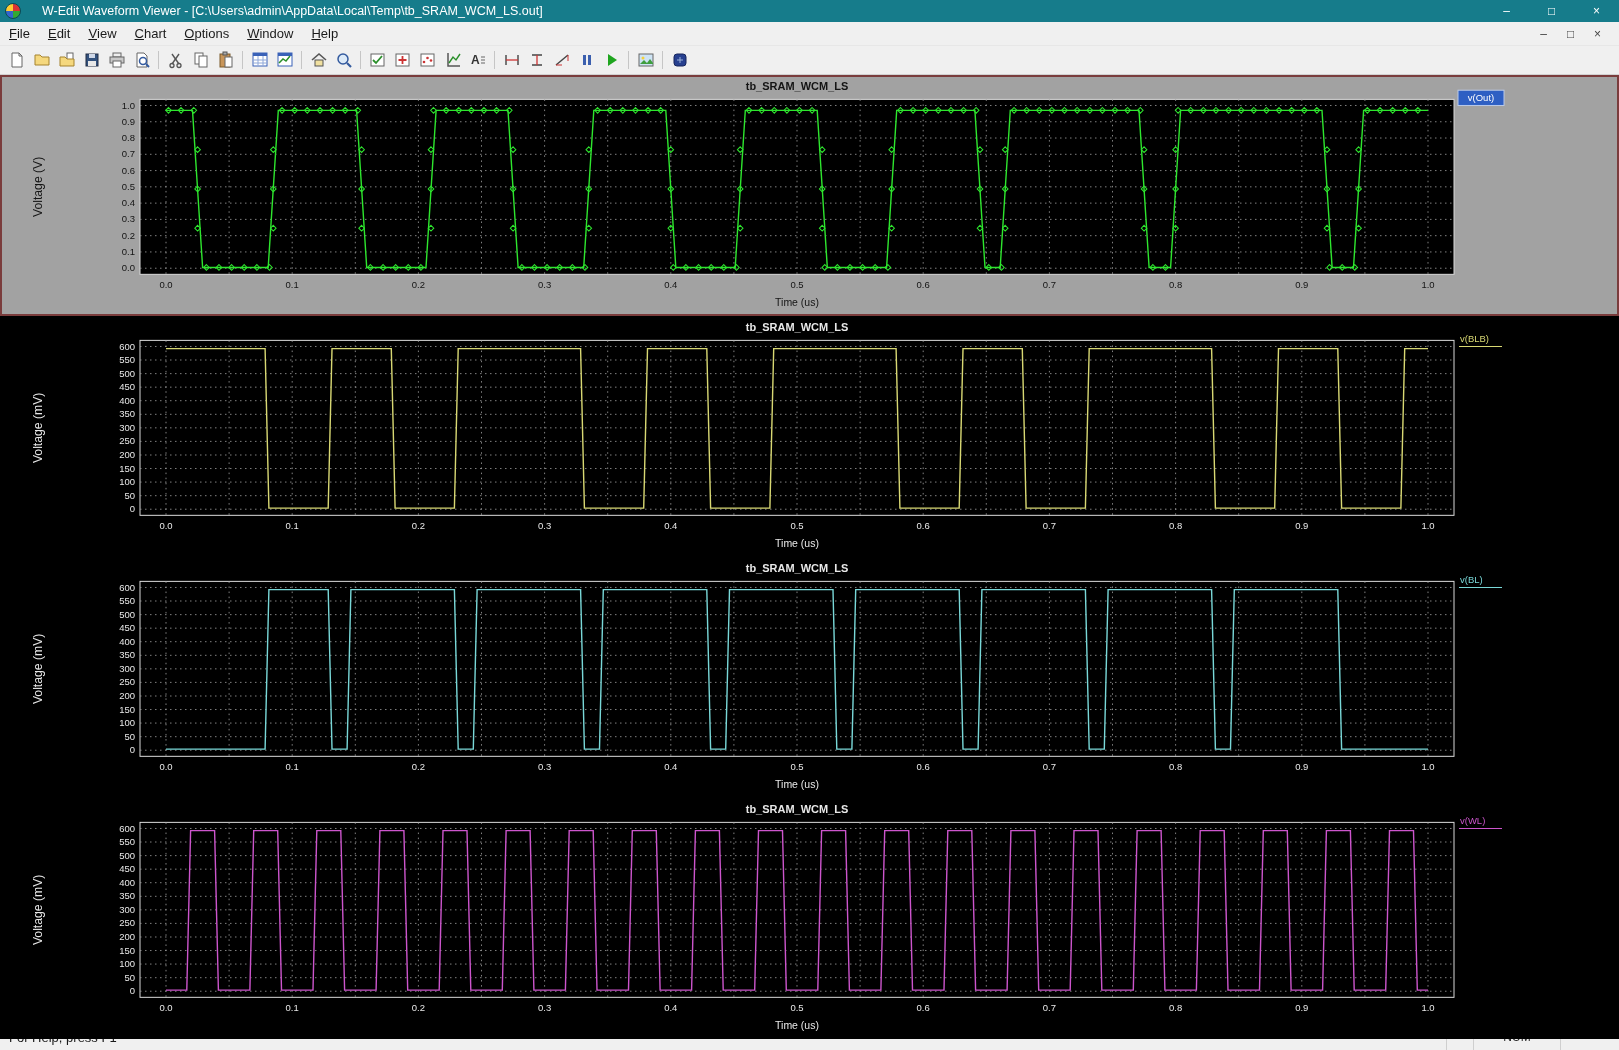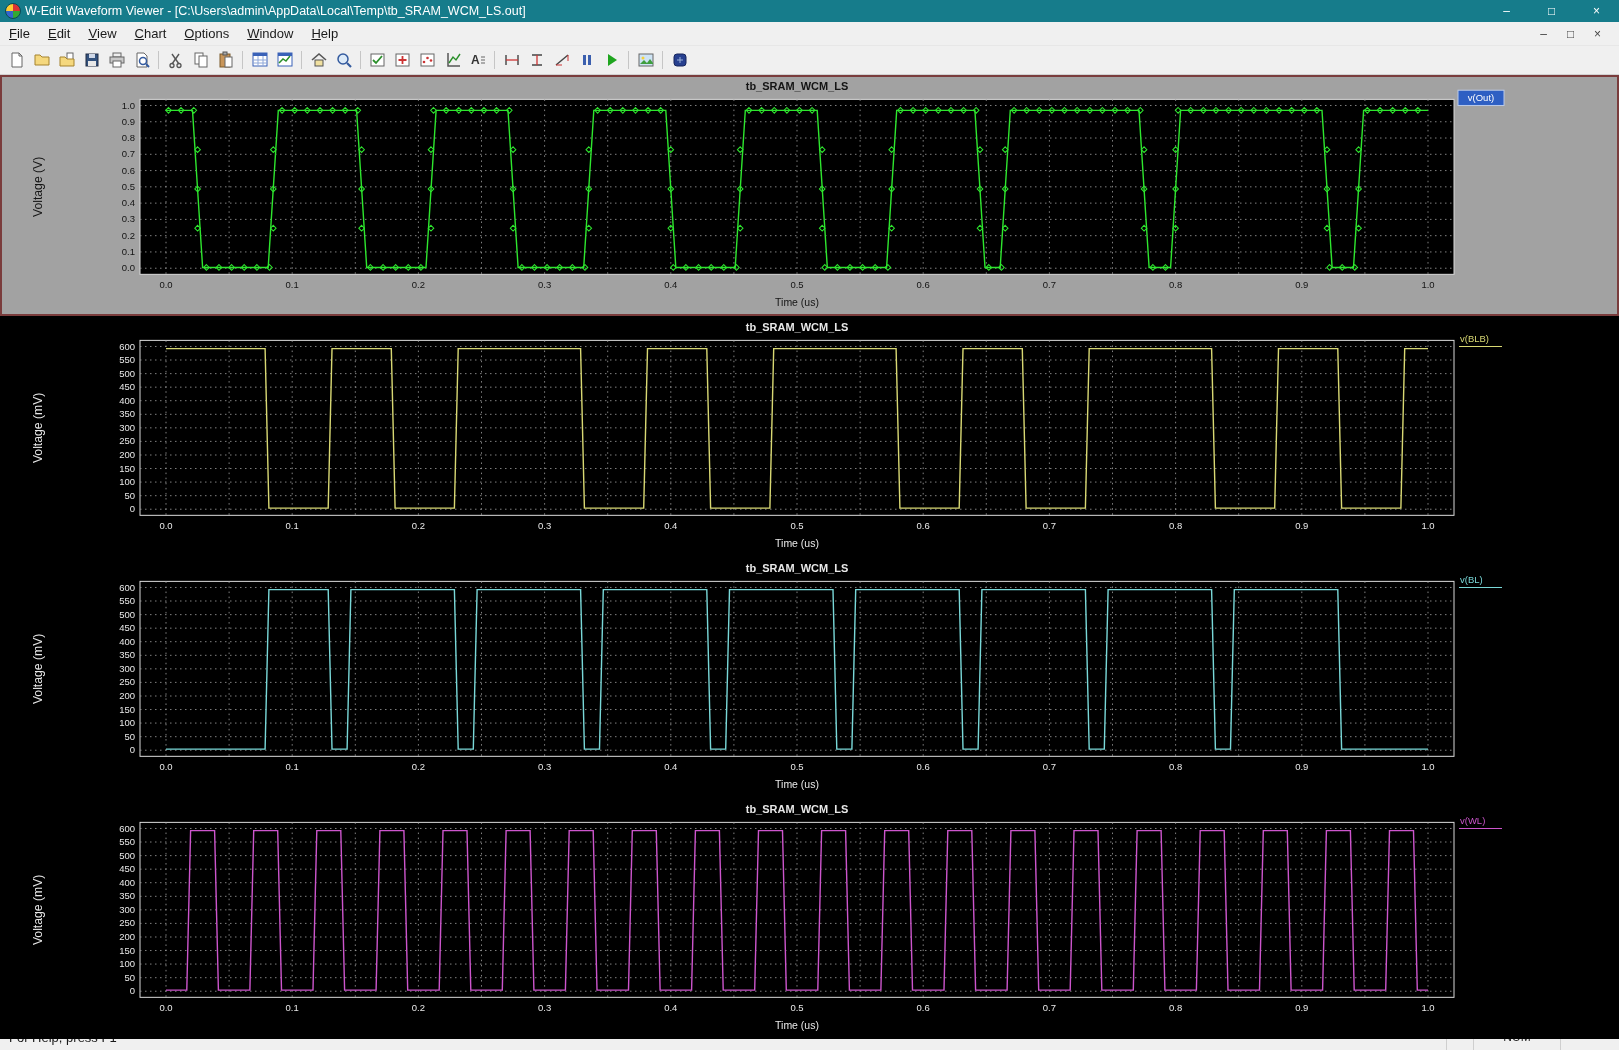--- a/index.html
+++ b/index.html
@@ -1,21 +1,21 @@
 <!DOCTYPE html>
 <html><head>
 <meta charset="utf-8">
 <style>
   html,body{margin:0;padding:0}
   body{width:1619px;height:1050px;overflow:hidden;background:#000;font-family:"Liberation Sans",sans-serif}
   .app{width:1619px;height:1050px;display:flex;flex-direction:column}
 
   .titlebar{height:22px;background:#167c8b;color:#fff;display:flex;align-items:center;padding-left:5px;font-size:12.5px;flex:0 0 auto}
   .app-icon{width:14px;height:14px;border-radius:50%;background:conic-gradient(#d33 0 25%,#3a3 25% 50%,#36c 50% 75%,#fc3 75%);border:1px solid #0d4a53;flex:0 0 auto}
-  .title-text{margin-left:4px;flex:1;white-space:nowrap;overflow:hidden}
+  .title-text{margin-left:21px;flex:1;white-space:nowrap;overflow:hidden}
   .win-controls{display:flex;height:100%}
   .win-btn{width:45px;height:22px;line-height:22px;text-align:center;font-size:12px;cursor:default}
 
   .menubar{height:23px;background:#f0f0f0;display:flex;align-items:center;font-size:13px;color:#1a1a1a;flex:0 0 auto}
   #menu-items{display:flex;height:100%}
   .menu-item{padding:0 9px;display:flex;align-items:center}
   .menu-item .u{text-decoration:underline}
   .mdi-controls{margin-left:auto;display:flex;align-items:center;color:#444;padding-right:8px}
   .mdi-btn{width:27px;text-align:center;font-size:12px}
 

